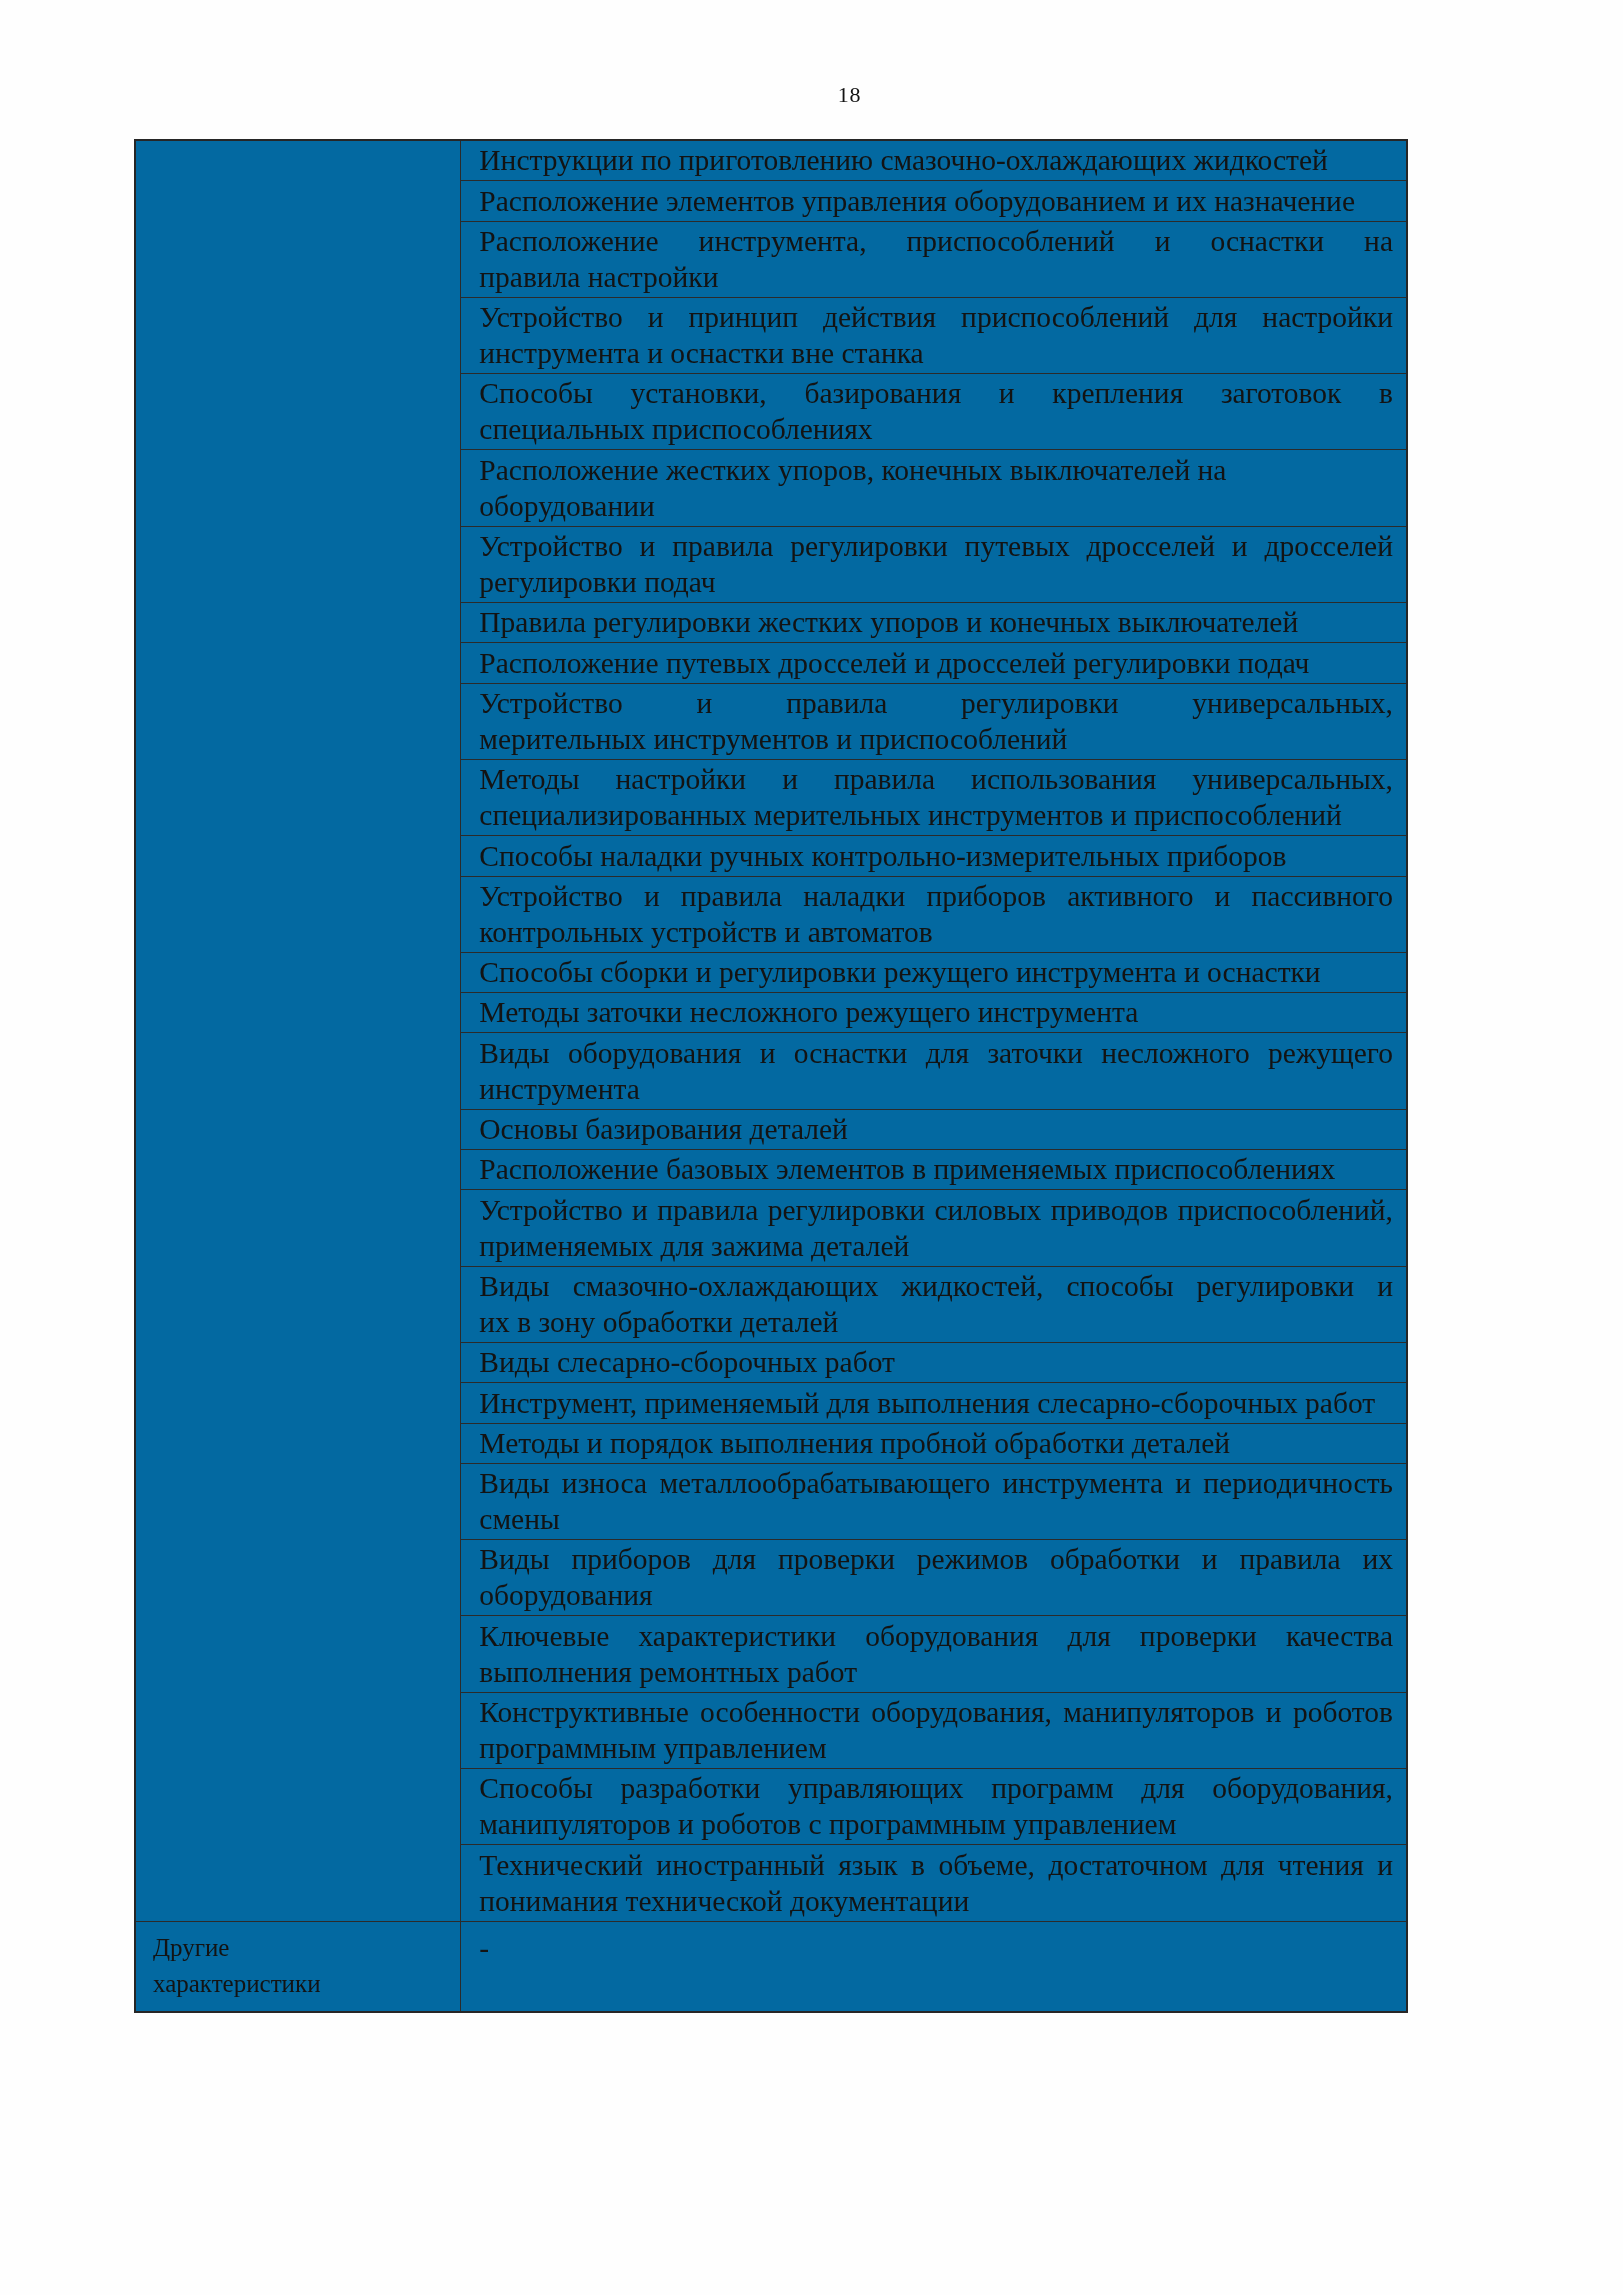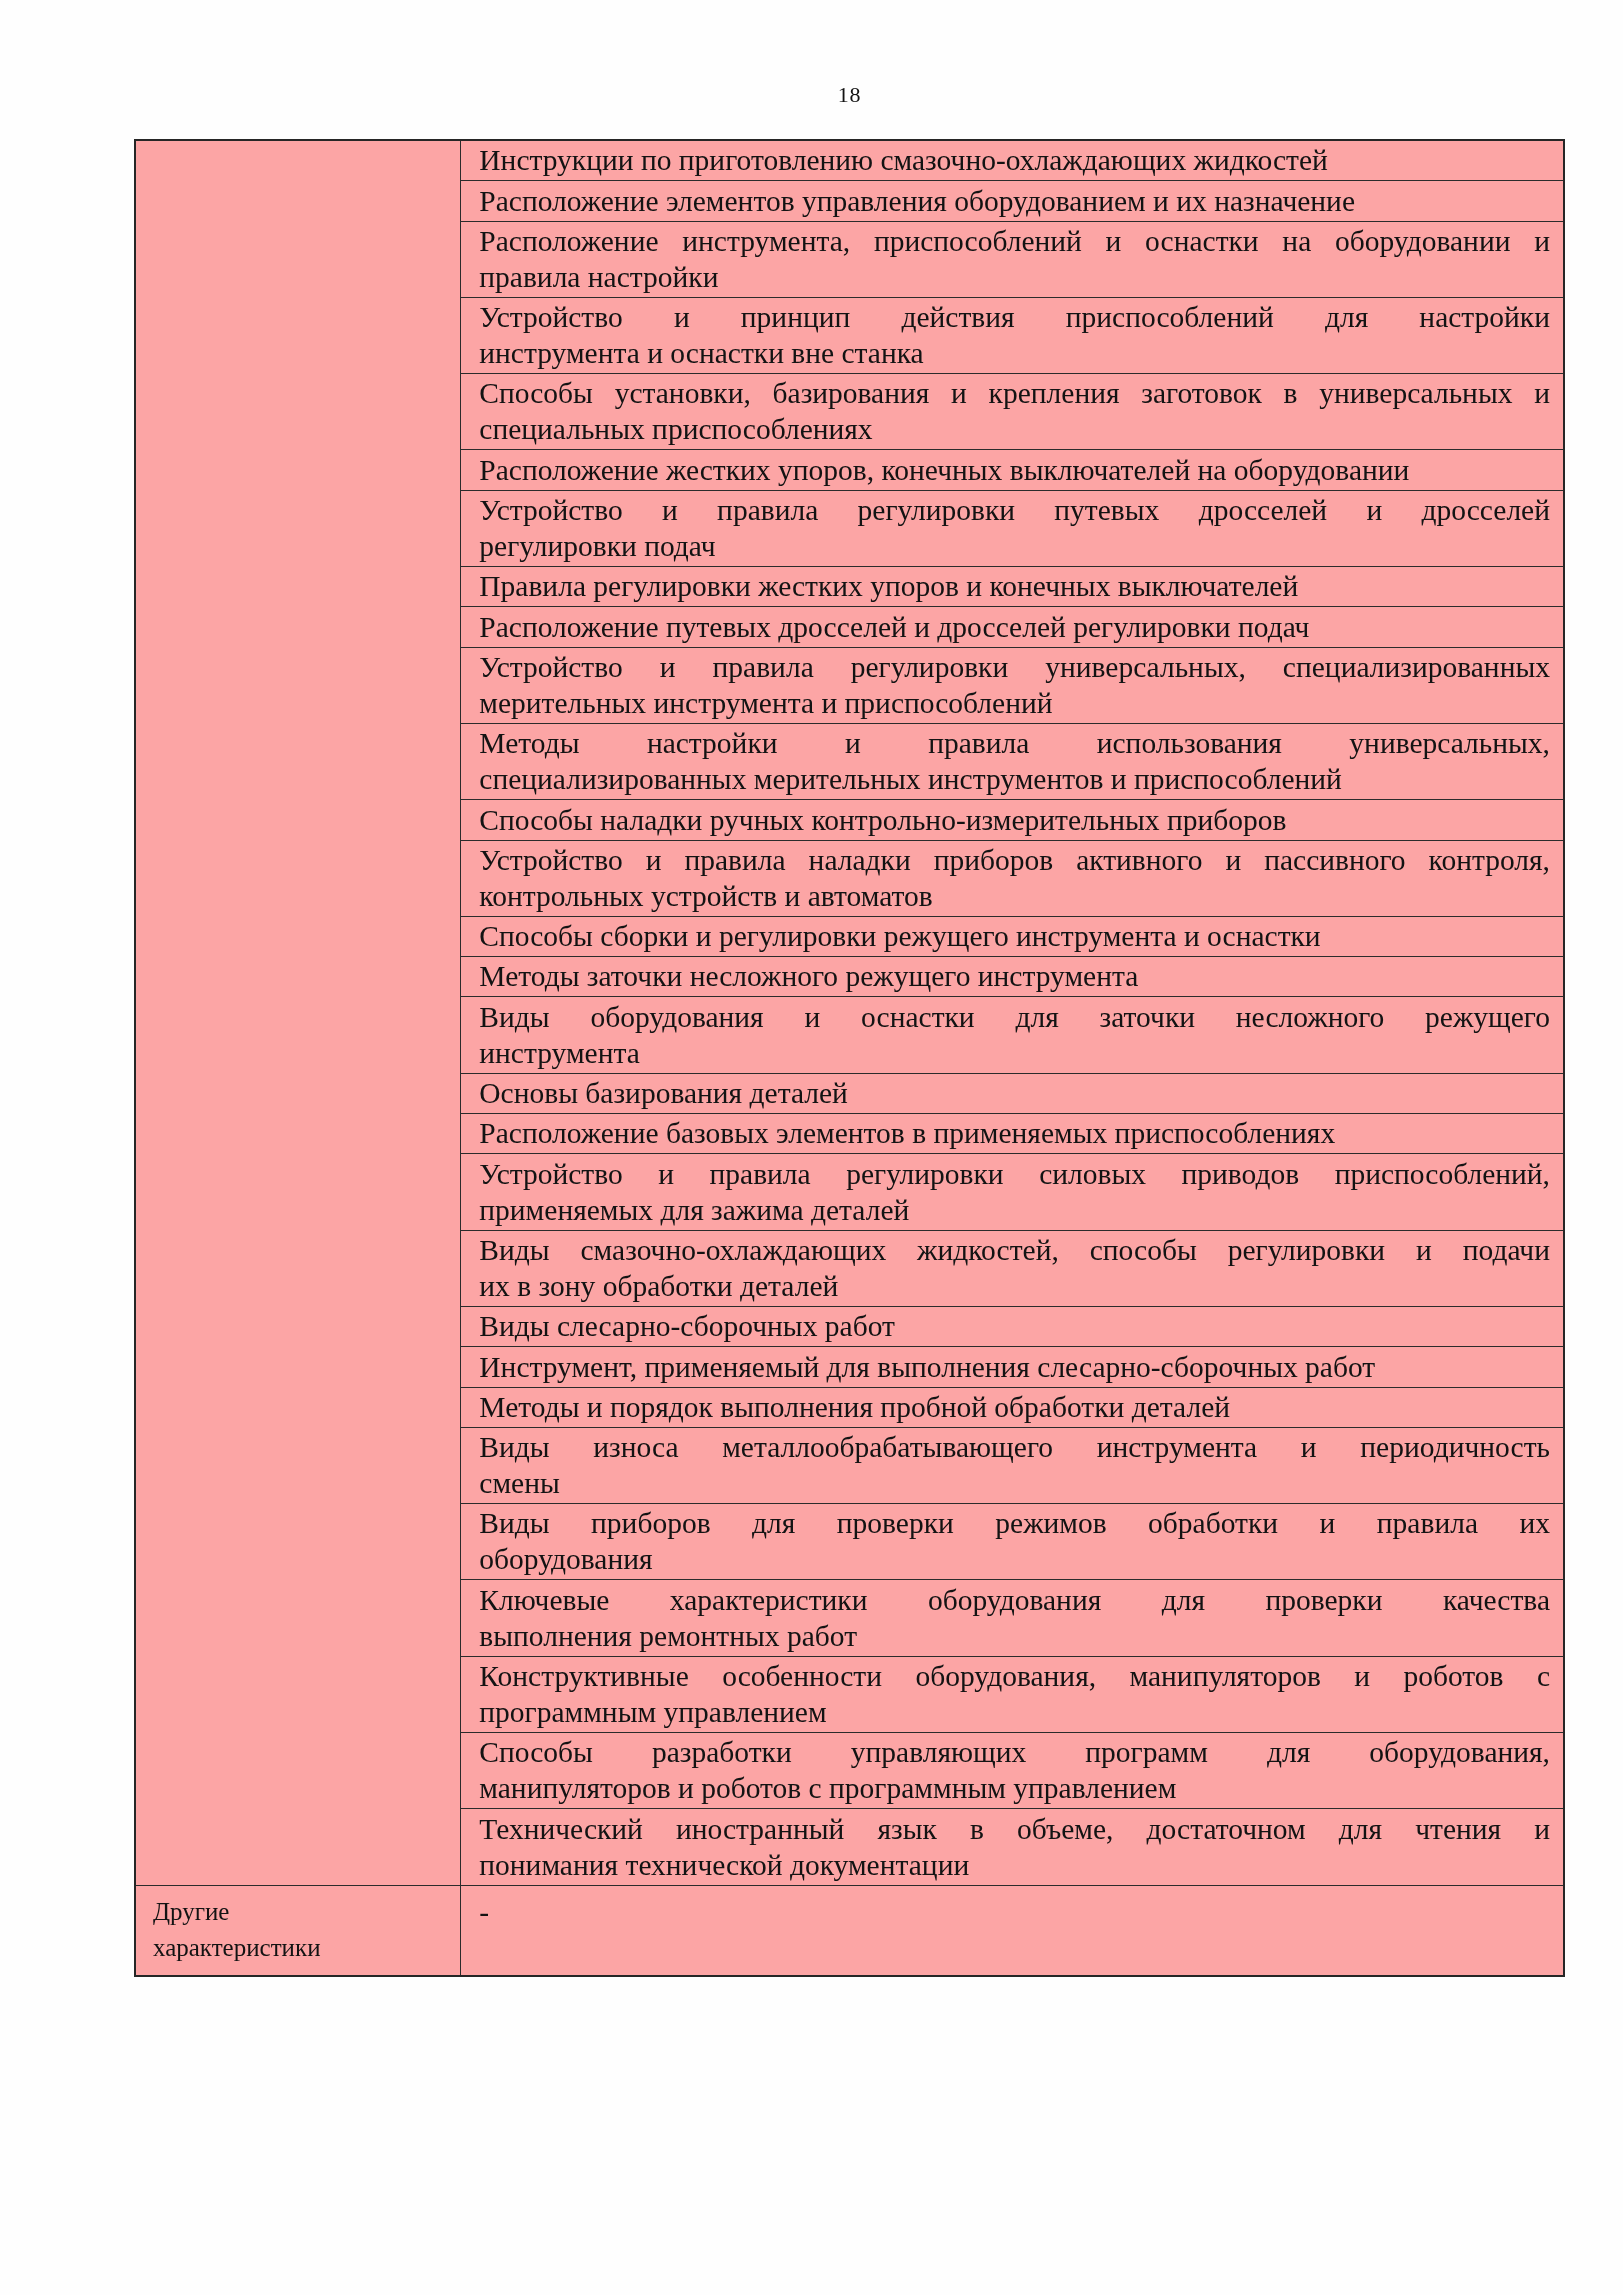--- a/index.html
+++ b/index.html
@@ -19,24 +19,24 @@
     width: 1431px;
     text-align: center;
     font-size: 22px;
     line-height: 30px;
     letter-spacing: 0.7px;
   }
   .doc-table {
     position: absolute;
     left: 134px;
     top: 139px;
-    width: 1431px;
+    width: 1274px;
     border: 2px solid #262626;
     box-sizing: border-box;
-    background: #fca5a5;
+    background: #0369a1;
   }
   .row { display: flex; align-items: stretch; }
   .cell { box-sizing: border-box; }
   .left-cell {
     width: 325px;
     min-width: 325px;
     border-right: 1.3px solid #2b2b2b;
     padding: 5.2px 15.7px 5.2px 17px;
     font-size: 25px;
     line-height: 36px;
@@ -101,21 +101,21 @@
             <span class="line">регулировки подач</span>
           </div>
           <div class="item">
             <span class="line">Правила регулировки жестких упоров и конечных выключателей</span>
           </div>
           <div class="item">
             <span class="line">Расположение путевых дросселей и дросселей регулировки подач</span>
           </div>
           <div class="item">
             <span class="line jl">Устройство и правила регулировки универсальных, специализированных</span>
-            <span class="line">мерительных инструмента и приспособлений</span>
+            <span class="line">мерительных инструментов и приспособлений</span>
           </div>
           <div class="item">
             <span class="line jl">Методы настройки и правила использования универсальных,</span>
             <span class="line">специализированных мерительных инструментов и приспособлений</span>
           </div>
           <div class="item">
             <span class="line">Способы наладки ручных контрольно-измерительных приборов</span>
           </div>
           <div class="item">
             <span class="line jl">Устройство и правила наладки приборов активного и пассивного контроля,</span>

